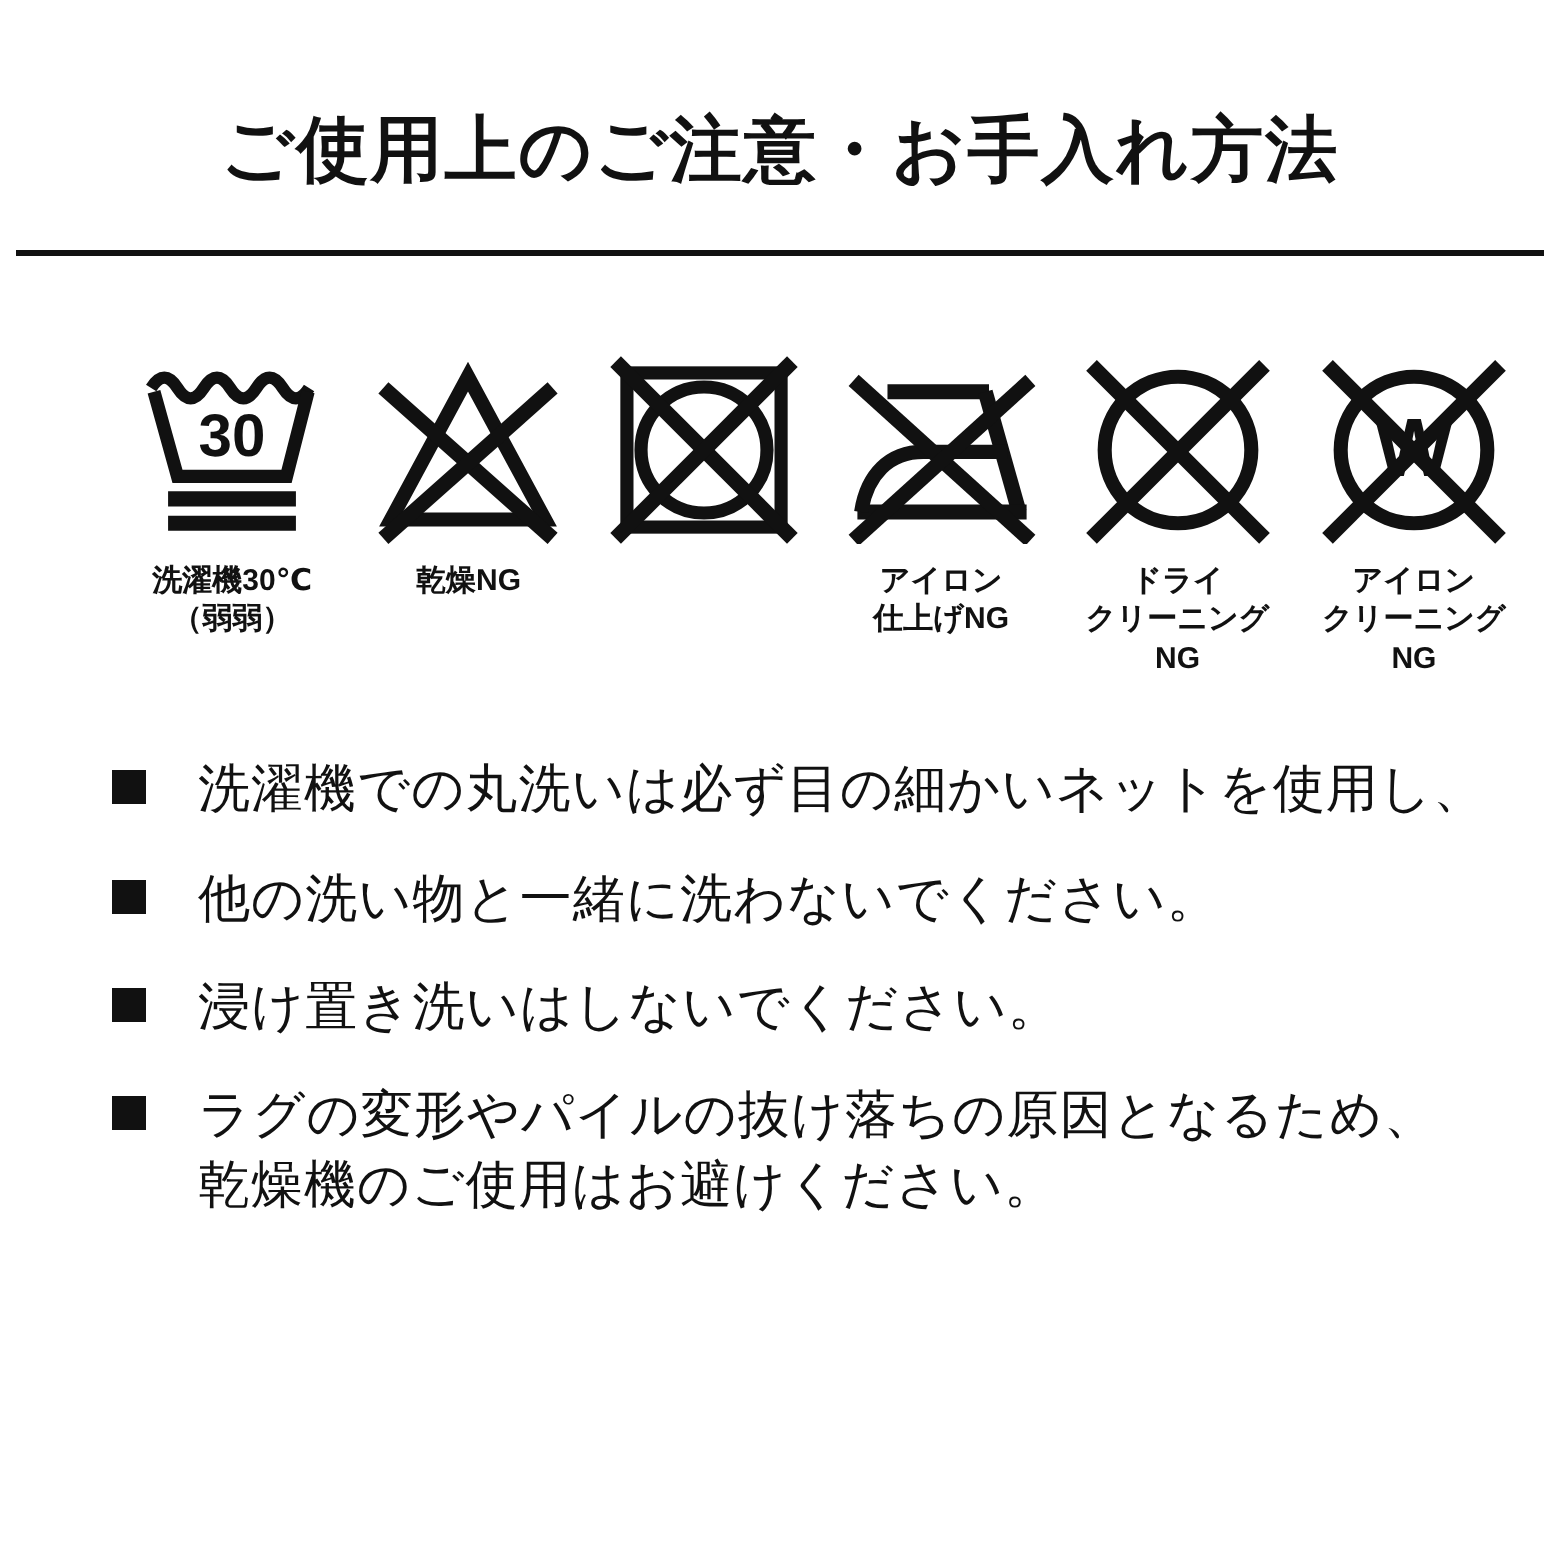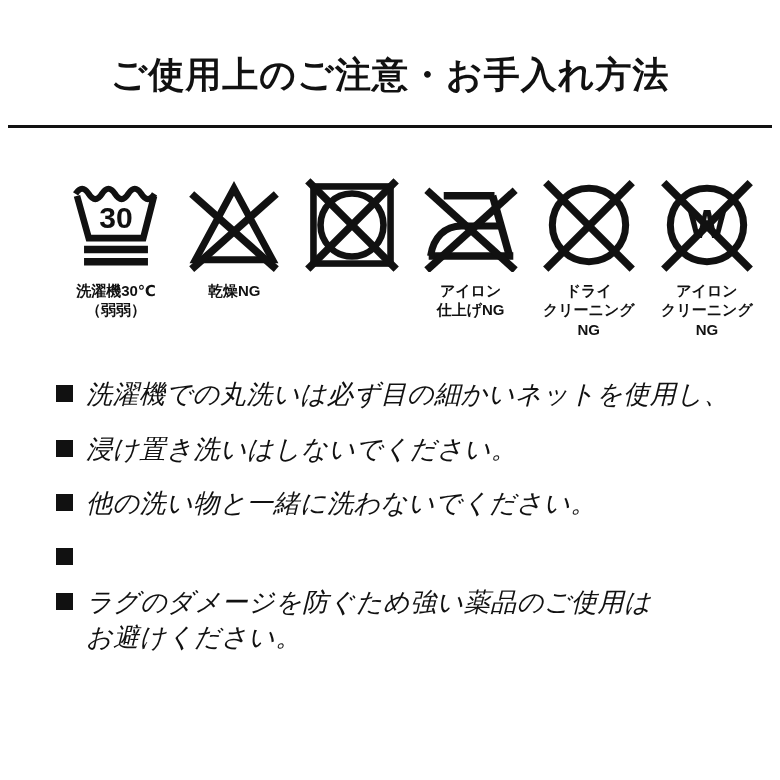--- a/index.html
+++ b/index.html
@@ -56,24 +56,23 @@
     margin: 38px 0 0 56px;
     padding: 0;
     width: 692px;
     font-size: 26px;
     font-weight: 500;
     letter-spacing: 0.5px;
   }
   .note-item {
     display: flex;
     align-items: flex-start;
-    gap: 13px;
+    gap: 26px;
     margin-bottom: 20px;
     line-height: 1.32;
-    font-style: italic;
   }
   .note-bullet {
     flex: none;
     width: 17px; height: 17px;
     margin-top: 8px;
     background: #111111;
   }
   .note-text span { display: block; }
   svg text { font-family: "Liberation Sans", "DejaVu Sans", sans-serif; }
 </style>
@@ -169,35 +168,32 @@
   <li class="note-item">
     <span class="note-bullet"></span>
     <span class="note-text">
         <span>洗濯機での丸洗いは必ず目の細かいネットを使用し、</span>
       </span>
   </li>
 
   <li class="note-item">
     <span class="note-bullet"></span>
     <span class="note-text">
+        <span>他の洗い物と一緒に洗わないでください。</span>
+      </span>
+  </li>
+
+  <li class="note-item">
+    <span class="note-bullet"></span>
+    <span class="note-text">
         <span>浸け置き洗いはしないでください。</span>
       </span>
   </li>
 
   <li class="note-item">
     <span class="note-bullet"></span>
     <span class="note-text">
-        <span>他の洗い物と一緒に洗わないでください。</span>
+        <span>ラグの変形やパイルの抜け落ちの原因となるため、</span>
+        <span>乾燥機のご使用はお避けください。</span>
       </span>
   </li>
 
-  <li class="note-item">
-    <span class="note-bullet"></span>
-  </li>
-
-  <li class="note-item">
-    <span class="note-bullet"></span>
-    <span class="note-text">
-        <span>ラグのダメージを防ぐため強い薬品のご使用は</span>
-        <span>お避けください。</span>
-      </span>
-  </li>
 </ul>
 
 </body></html>

